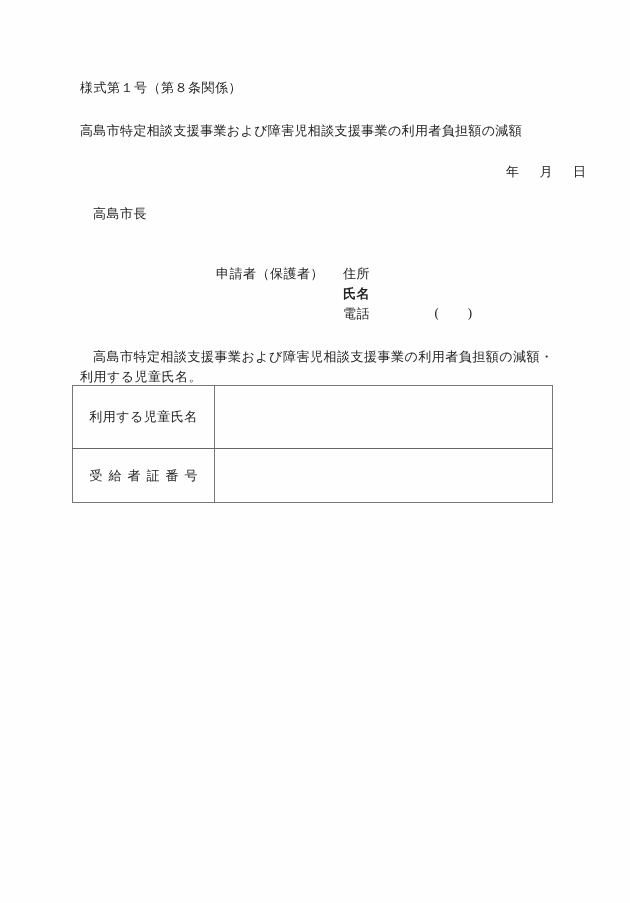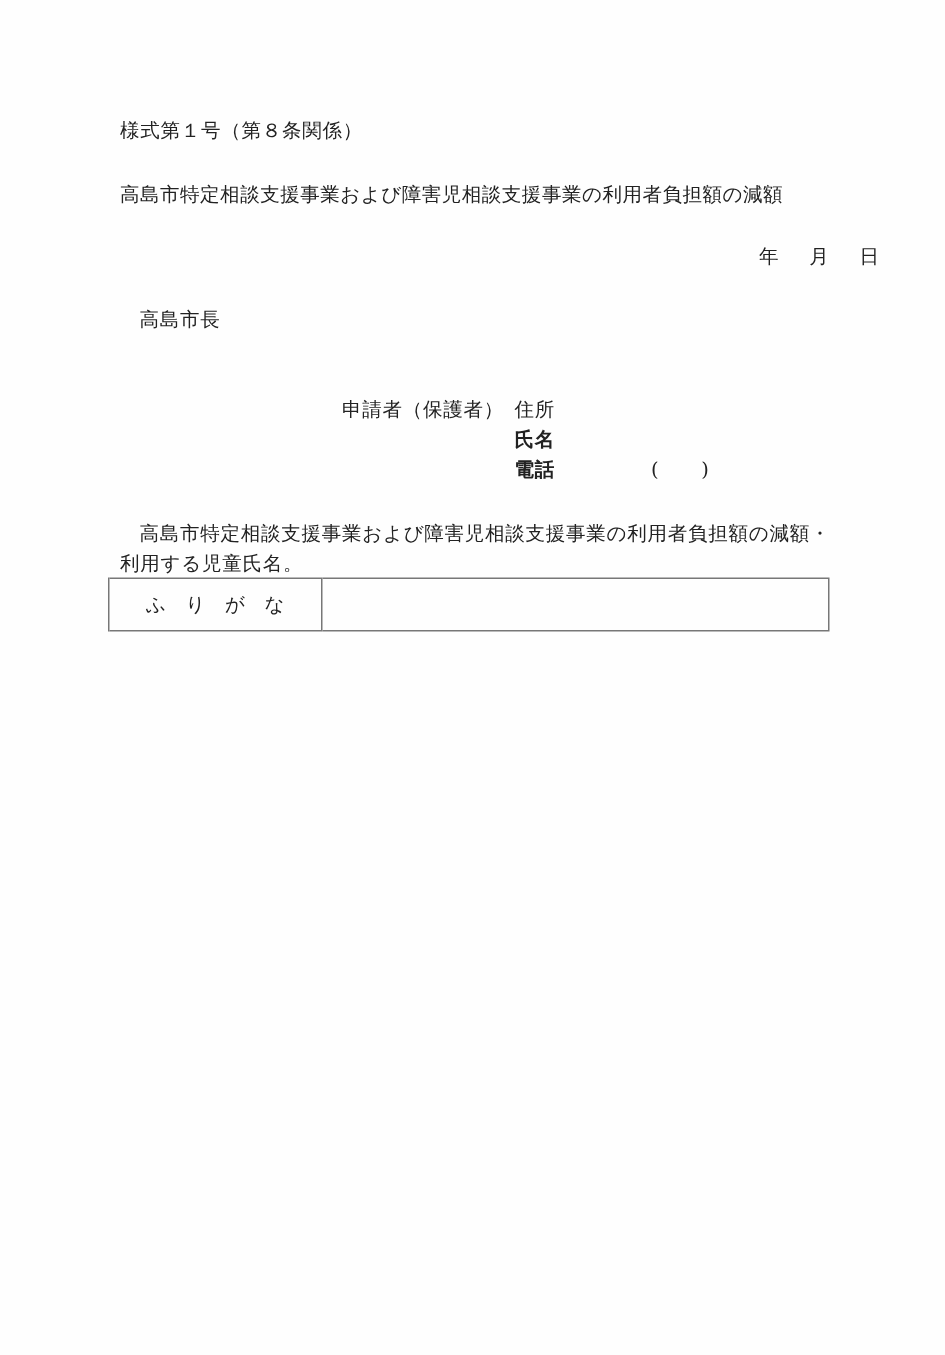--- a/index.html
+++ b/index.html
@@ -18,24 +18,24 @@
     .abs { position: absolute; white-space: nowrap; }
     .t { font-size: 13px; line-height: 16px; letter-spacing: 0.5px; }
 
     #form-number { left: 80px; top: 80px; }
     #doc-title { left: 80px; top: 123px; letter-spacing: 0.35px; }
     #date-line { left: 476px; top: 164px; margin-left: 30px; }
     #date-line span { display: inline-block; }
     #date-line .gap { width: 20px; }
     #addressee { left: 93px; top: 206px; }
 
-    #applicant-label { left: 228px; top: 266px; }
+    #applicant-label { left: 216px; top: 266px; }
     #field-address { left: 343px; top: 266px; }
     #field-name { left: 343px; top: 286px; font-weight: bold; }
-    #field-phone { left: 343px; top: 306px; font-weight: bold; }
+    #field-phone { left: 343px; top: 306px; }
     #phone-paren { left: 434px; top: 306px; }
     #phone-paren .gap { display: inline-block; width: 28px; }
 
     #body-text {
       left: 80px; top: 347px;
       width: 475px;
       white-space: normal;
       line-height: 20px;
       text-indent: 13px;
     }
@@ -82,18 +82,22 @@
 <div class="abs t" id="field-name">氏名</div>
 <div class="abs t" id="field-phone">電話</div>
 <div class="abs t" id="phone-paren">
   <span>(</span><span class="gap"></span><span>)</span>
 </div>
 
 <div class="abs t" id="body-text">高島市特定相談支援事業および障害児相談支援事業の利用者負担額の減額・利用する児童氏名。</div>
 
 <table id="info-table">
   <tbody>
-      <tr id="row-furigana">
-    <td class="label"><span class="spaced-wide">ふりがな</span></td>
+  <tr id="row-child">
+    <td class="label"><span class="spaced-none">利用する児童氏名</span></td>
+    <td></td>
+  </tr>
+  <tr id="row-cert">
+    <td class="label"><span class="spaced-mid">受給者証番号</span></td>
     <td></td>
   </tr>
 </tbody>
   </table>
 
 </body></html>

